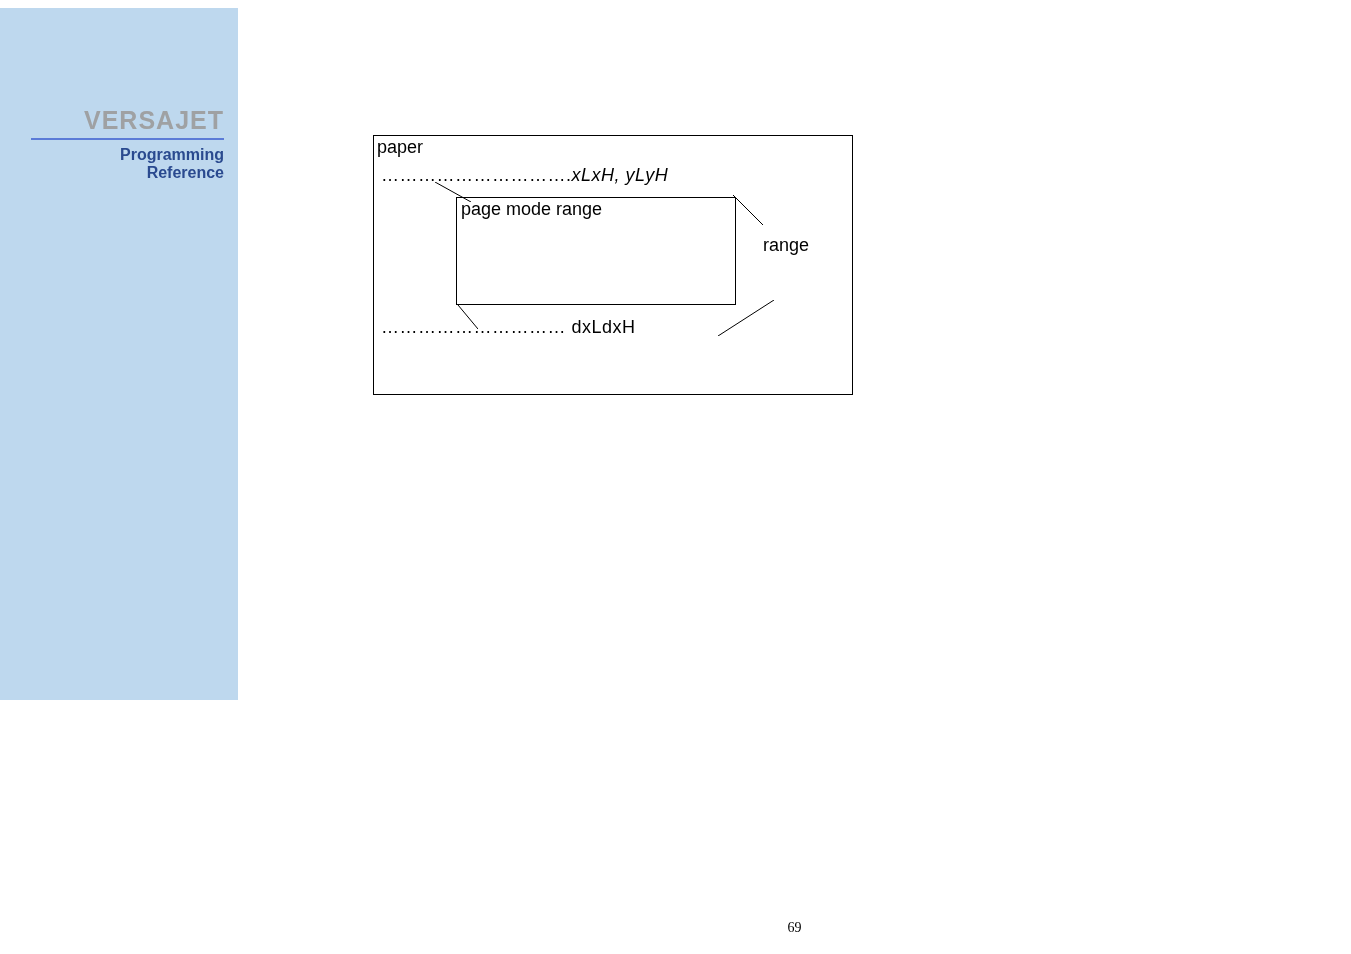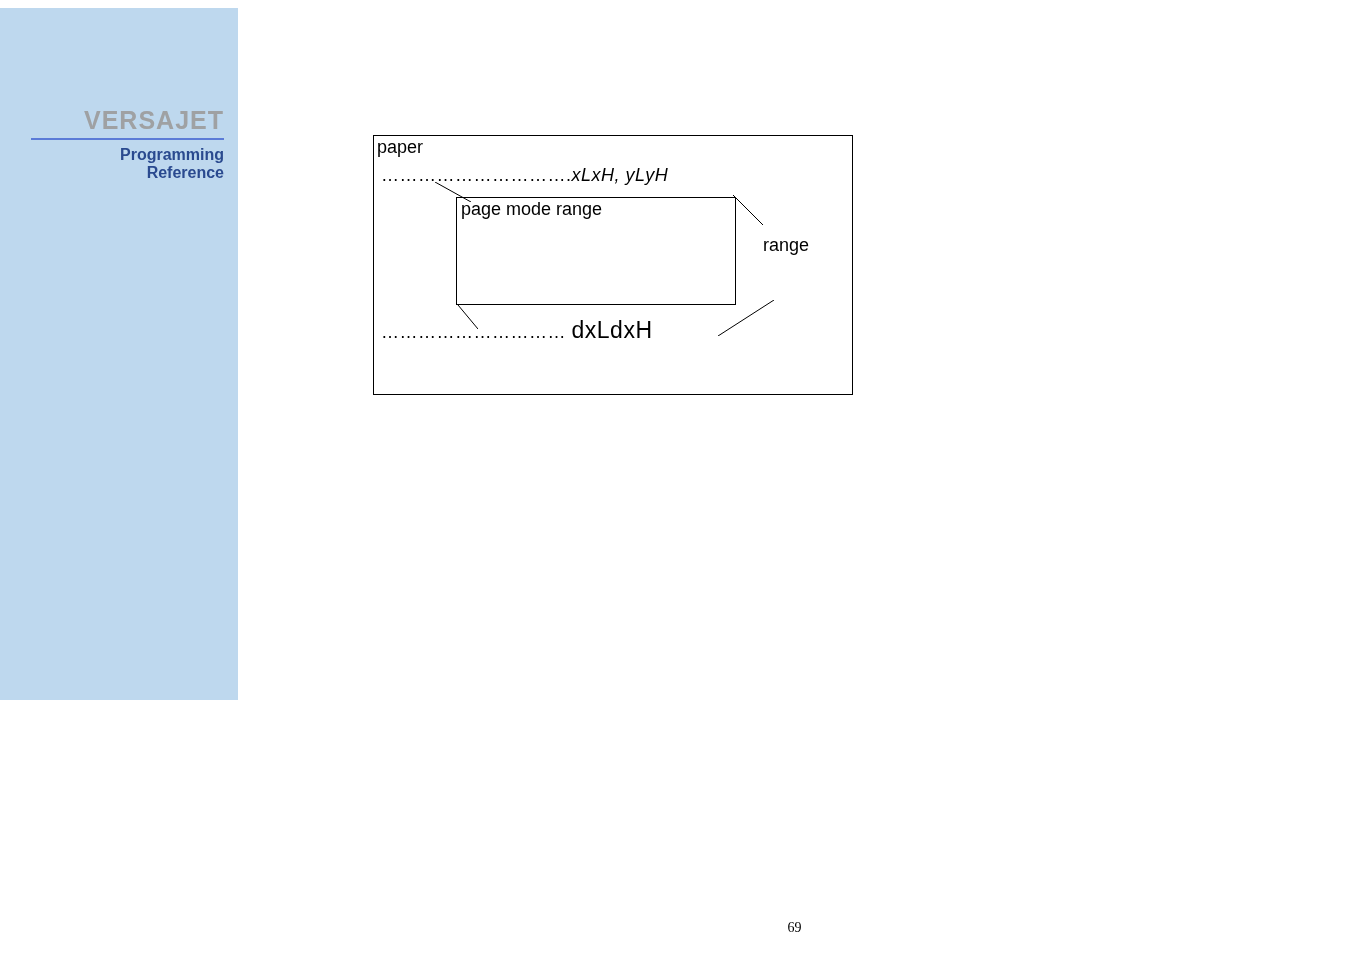--- a/index.html
+++ b/index.html
@@ -109,21 +109,21 @@
     left: 345px; top: 165px;
     width: 56px; height: 36px;
   }
   .dotted-bottom {
     position: absolute;
     left: 8px; top: 182px;
     font-size: 18px;
     letter-spacing: 0.5px;
   }
   .dxldxh {
-    font-size: 23px;
+    font-size: 18px;
   }
   .dyldyh {
     position: absolute;
     left: 390px; top: 100px;
     font-size: 18px;
   }
 
   .page-number {
     position: absolute;
     left: 50%;

